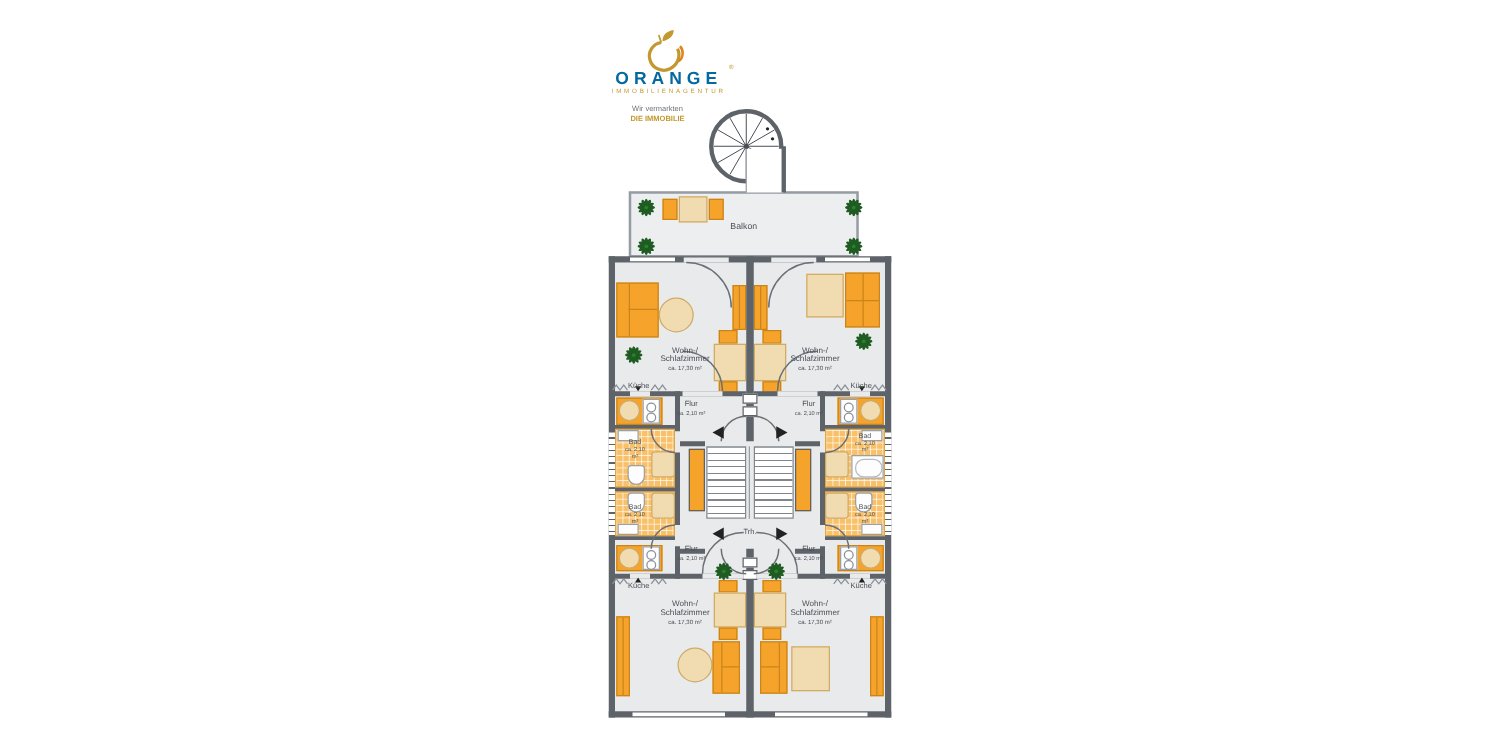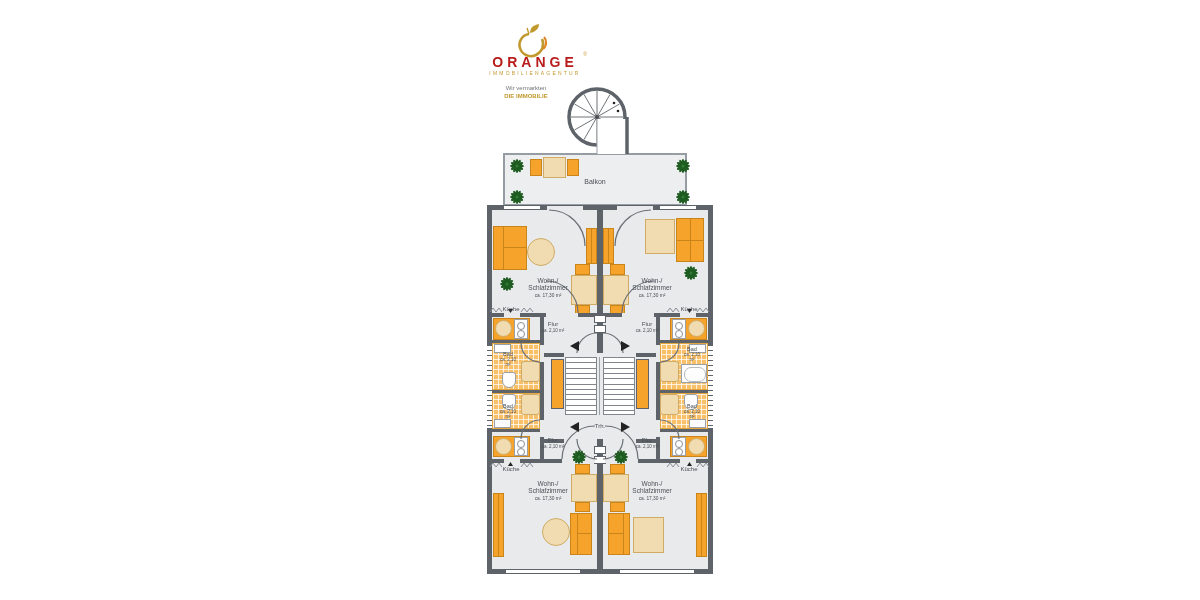--- a/index.html
+++ b/index.html
@@ -22,21 +22,21 @@
          background-image:repeating-linear-gradient(180deg,transparent 0 4.3px,#80868c 4.3px 5.3px);z-index:5;}
   .innerline{position:absolute;background:#c9851a;}
   .burner{position:absolute;border:1px solid #8a9096;border-radius:50%;background:#fff;box-sizing:border-box;}
   #linework{position:absolute;left:0;top:0;z-index:40;pointer-events:none;}
 </style>
 </head>
 <body>
 
 <div id="canvas">
 
-  <div class="lbl" style="left:475px;top:54px;width:120px;font-size:14px;font-weight:bold;letter-spacing:4px;color:#b91c1c;">ORANGE</div>
+  <div class="lbl" style="left:475px;top:54px;width:120px;font-size:14px;font-weight:bold;letter-spacing:4px;color:#0369a1;">ORANGE</div>
   <div class="lbl" style="left:580px;top:52px;width:10px;font-size:5px;color:#c2992e;">®</div>
   <div class="lbl" style="left:475px;top:71px;width:120px;font-size:5px;letter-spacing:2.2px;color:#c2992e;">IMMOBILIENAGENTUR</div>
   <div class="lbl" style="left:484px;top:85px;width:84px;font-size:6px;color:#70757a;">Wir vermarkten</div>
   <div class="lbl" style="left:484px;top:93px;width:84px;font-size:6px;font-weight:bold;color:#c2992e;">DIE IMMOBILIE</div>
 
   <div class="floor" style="left:503px;top:153px;width:184px;height:53px;background:#edeef0;border:2px solid #959ca3;box-sizing:border-box;"></div>
   <div class="floor" style="left:492px;top:210px;width:216px;height:359px;"></div>
 
   <div class="tile" style="left:492px;top:343px;width:48px;height:47px;"></div>
   <div class="tile" style="left:492px;top:393px;width:48px;height:36px;"></div>

